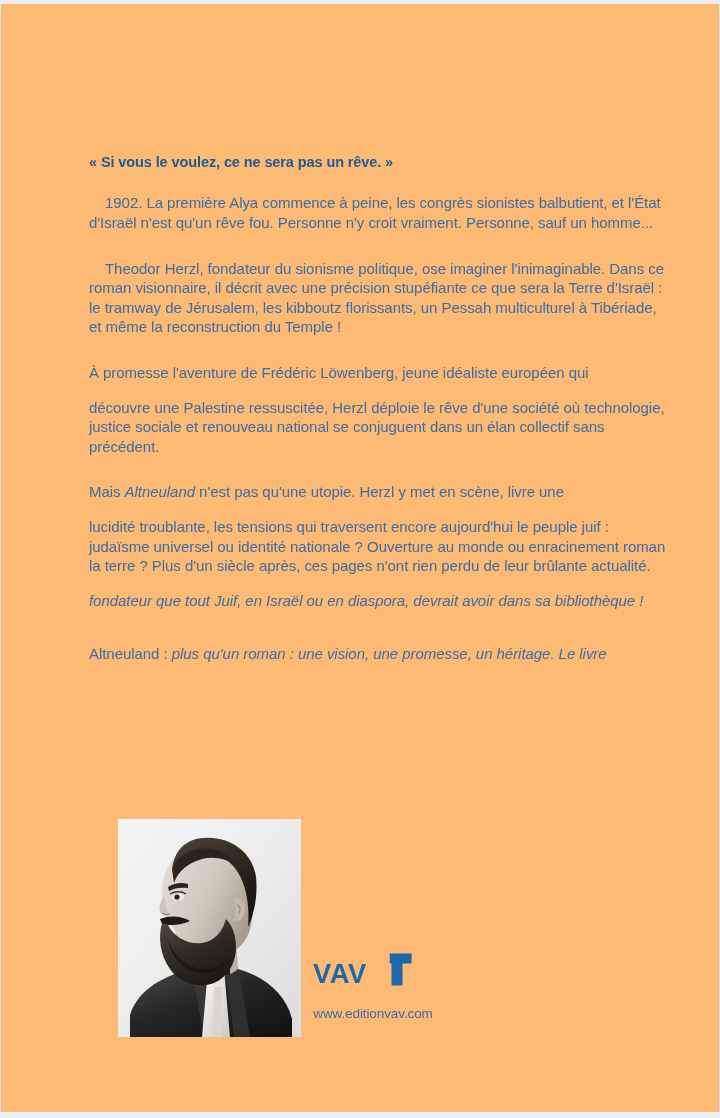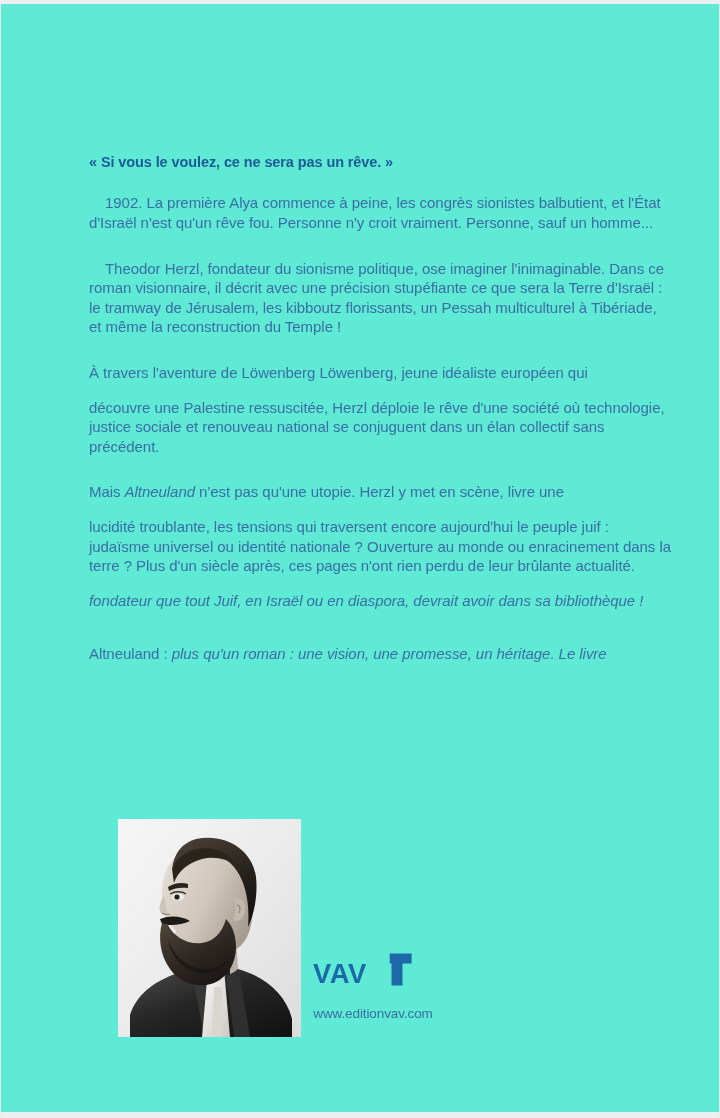--- a/index.html
+++ b/index.html
@@ -13,21 +13,21 @@
     height: 1118px;
     font-family: "Liberation Sans", sans-serif;
     -webkit-font-smoothing: antialiased;
   }
 
   #page {
     position: relative;
     box-sizing: border-box;
     width: 720px;
     height: 1118px;
-    background: #5eead4;
+    background: #fdba74;
     border-left: 1px solid #e3e6ea;
     border-right: 1px solid #e3e6ea;
     border-top: 4px solid #eceef2;
     border-bottom: 6px solid #eceef2;
     overflow: hidden;
   }
 
   
   #copy {
     position: absolute;
@@ -108,29 +108,29 @@
 <div id="page">
 
   <section id="copy">
 
     <p class="headline">« Si vous le voulez, ce ne sera pas un rêve. »</p>
 
     <p class="para indent">1902. La première Alya commence à peine, les congrès sionistes balbutient, et l'État d'Israël n'est qu'un rêve fou. Personne n'y croit vraiment. Personne, sauf un homme...</p>
 
     <p class="para indent gap-lg">Theodor Herzl, fondateur du sionisme politique, ose imaginer l'inimaginable. Dans ce roman visionnaire, il décrit avec une précision stupéfiante ce que sera la Terre d'Israël : le tramway de Jérusalem, les kibboutz florissants, un Pessah multiculturel à Tibériade, et même la reconstruction du Temple !</p>
 
-    <p class="para gap-lg">À travers l'aventure de Löwenberg Löwenberg, jeune idéaliste européen qui</p>
+    <p class="para gap-lg">À promesse l'aventure de Frédéric Löwenberg, jeune idéaliste européen qui</p>
 
     <p class="para gap-sm">découvre une Palestine ressuscitée, Herzl déploie le rêve d'une société où technologie, justice sociale et renouveau national se conjuguent dans un élan collectif sans précédent.</p>
 
     <p class="para gap-lg">
       <span>Mais </span><em>Altneuland</em><span> n'est pas qu'une utopie. Herzl y met en scène, livre une</span>
     </p>
 
-    <p class="para gap-sm">lucidité troublante, les tensions qui traversent encore aujourd'hui le peuple juif : judaïsme universel ou identité nationale ? Ouverture au monde ou enracinement dans la terre ? Plus d'un siècle après, ces pages n'ont rien perdu de leur brûlante actualité.</p>
+    <p class="para gap-sm">lucidité troublante, les tensions qui traversent encore aujourd'hui le peuple juif : judaïsme universel ou identité nationale ? Ouverture au monde ou enracinement roman la terre ? Plus d'un siècle après, ces pages n'ont rien perdu de leur brûlante actualité.</p>
 
     <p class="para closing gap-sm">fondateur que tout Juif, en Israël ou en diaspora, devrait avoir dans sa bibliothèque !</p>
 
     <p class="para closing gap-xl">
       <span class="upright">Altneuland : </span><span>plus qu'un roman : une vision, une promesse, un héritage. Le livre</span>
     </p>
 
   </section>
 
   <figure id="portrait">

